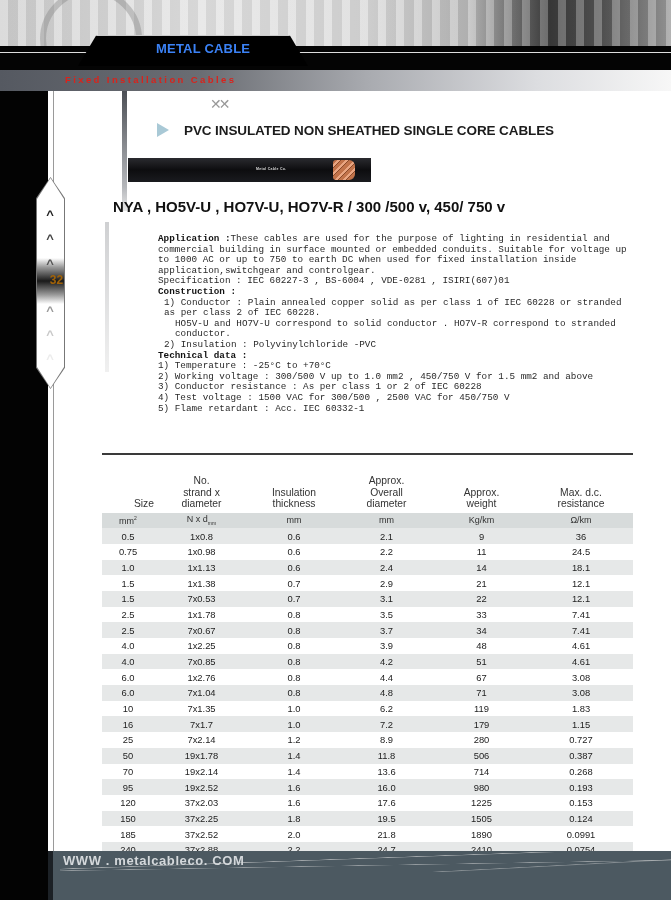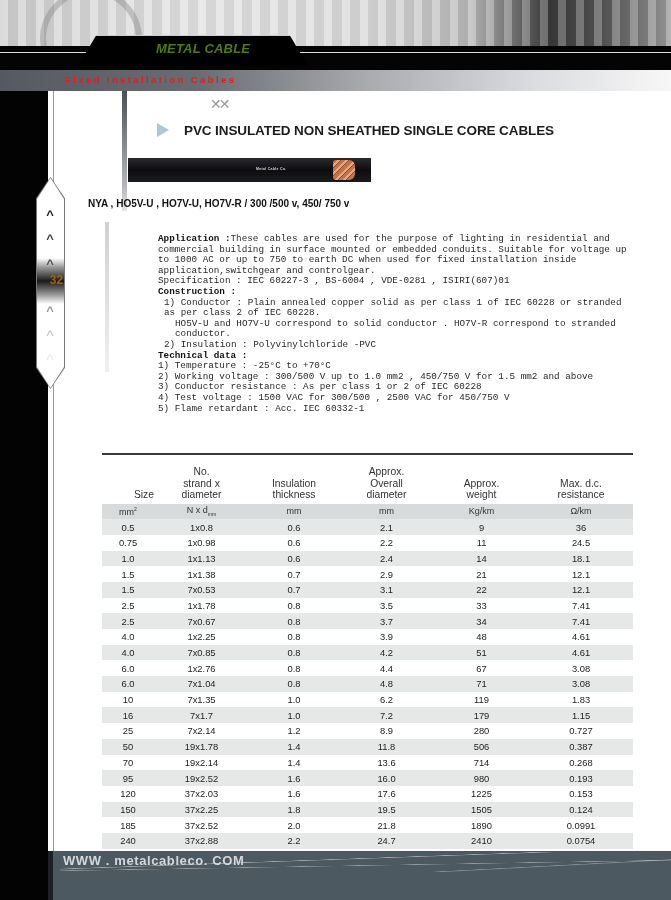--- a/index.html
+++ b/index.html
@@ -30,21 +30,21 @@
     position: absolute; left: 0; right: 0; top: 6px; height: 1px; background: #ddd;
   }
   .title-plate {
     position: absolute; left: 78px; top: 35px; width: 230px; height: 30px;
     background: #000;
     clip-path: polygon(8% 0, 92% 0, 100% 100%, 0 100%);
     border-top: 1px solid #ccc;
   }
   .brand-title {
     position: absolute; left: 156px; top: 41px;
-    color: #4d7c0f; font-weight: bold; font-size: 13px; letter-spacing: 0.2px; font-style: italic;
+    color: #3b82f6; font-weight: bold; font-size: 13px; letter-spacing: 0.2px;
   }
   .subband {
     position: absolute; left: 0; top: 70px; width: 671px; height: 21px;
     background: linear-gradient(90deg, #555961 0%, #6a6d73 30%, #a9abb0 55%, #dcdde0 80%, #f7f7f7 100%);
   }
   .section-name {
     position: absolute; left: 65px; top: 74px;
     color: #d9231c; font-weight: bold; font-size: 9.5px; letter-spacing: 2.4px;
   }
   
@@ -107,40 +107,40 @@
   }
   .cable-core {
     position: absolute; left: 205px; top: 2px; width: 22px; height: 20px;
     background: repeating-linear-gradient(135deg, #c2734a 0 3px, #e9a581 3px 5px, #8a4a2a 5px 6px);
     border-radius: 3px 6px 6px 3px;
   }
   .cable-print {
     position: absolute; left: 128px; top: 9px; color: #ddd; font-size: 3.5px; font-weight: bold; letter-spacing: 0.3px;
   }
   .type-title {
-    position: absolute; left: 0; width: 671px; top: 198px; padding-left: 88px; box-sizing: border-box;
-    font-weight: bold; font-size: 10px; color: #111;
+    position: absolute; left: 0; width: 671px; top: 198px; padding-left: 113px; box-sizing: border-box;
+    font-weight: bold; font-size: 15px; color: #111;
   }
   .desc {
     position: absolute; left: 158px; top: 234px; width: 480px;
     font-size: 9.3px; line-height: 10.6px; color: #2a2a2a; font-family: Liberation Mono, monospace;
   }
   .desc p { margin: 0; }
   .desc .b { font-weight: bold; color: #111; }
   .desc .ind1 { padding-left: 6px; }
   .desc .ind2 { padding-left: 17px; }
   
   .spec-table {
     position: absolute; left: 102px; top: 453px; width: 531px;
     border-collapse: collapse; font-size: 9.4px; color: #222;
     border-top: 2px solid #3a3a3a;
   }
   .spec-table th {
     font-weight: normal; font-size: 10.3px; color: #333; line-height: 11.5px;
-    vertical-align: bottom; padding: 11px 0 3px 0; height: 31px;
+    vertical-align: bottom; padding: 20px 0 3px 0; height: 31px;
   }
   .spec-table td { text-align: center; height: 15.7px; padding: 0; }
   .spec-table tr.units td { background: #d7dbdb; color: #333; font-size: 9px; }
   .spec-table tr.data:nth-child(even) td { background: #e6e8e8; }
   .spec-table tr.last td { border-bottom: 2px solid #555; }
   .c1 { width: 52px; text-align: right; } .c2 { width: 95px; } .c3 { width: 90px; }
   .c4 { width: 95px; } .c5 { width: 95px; } .c6 { width: 104px; }
   sub.small { font-size: 5px; }
   sup.small { font-size: 5px; }
   

